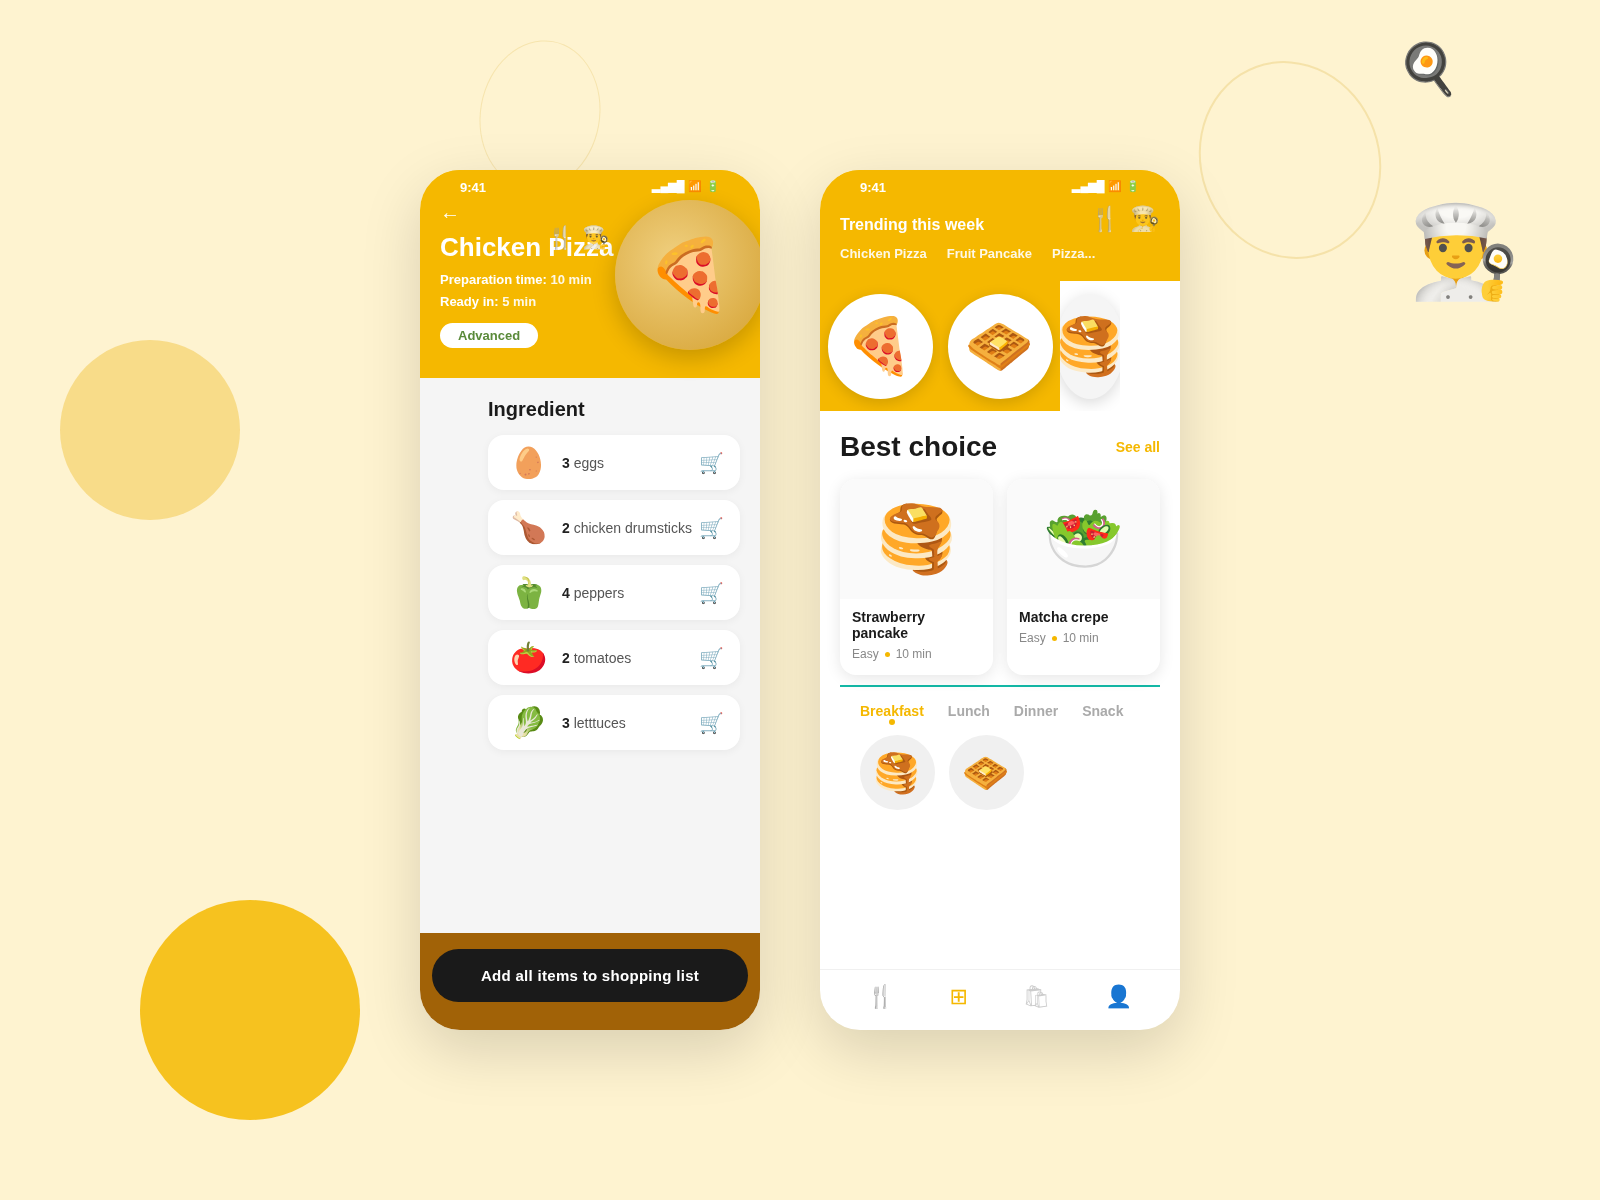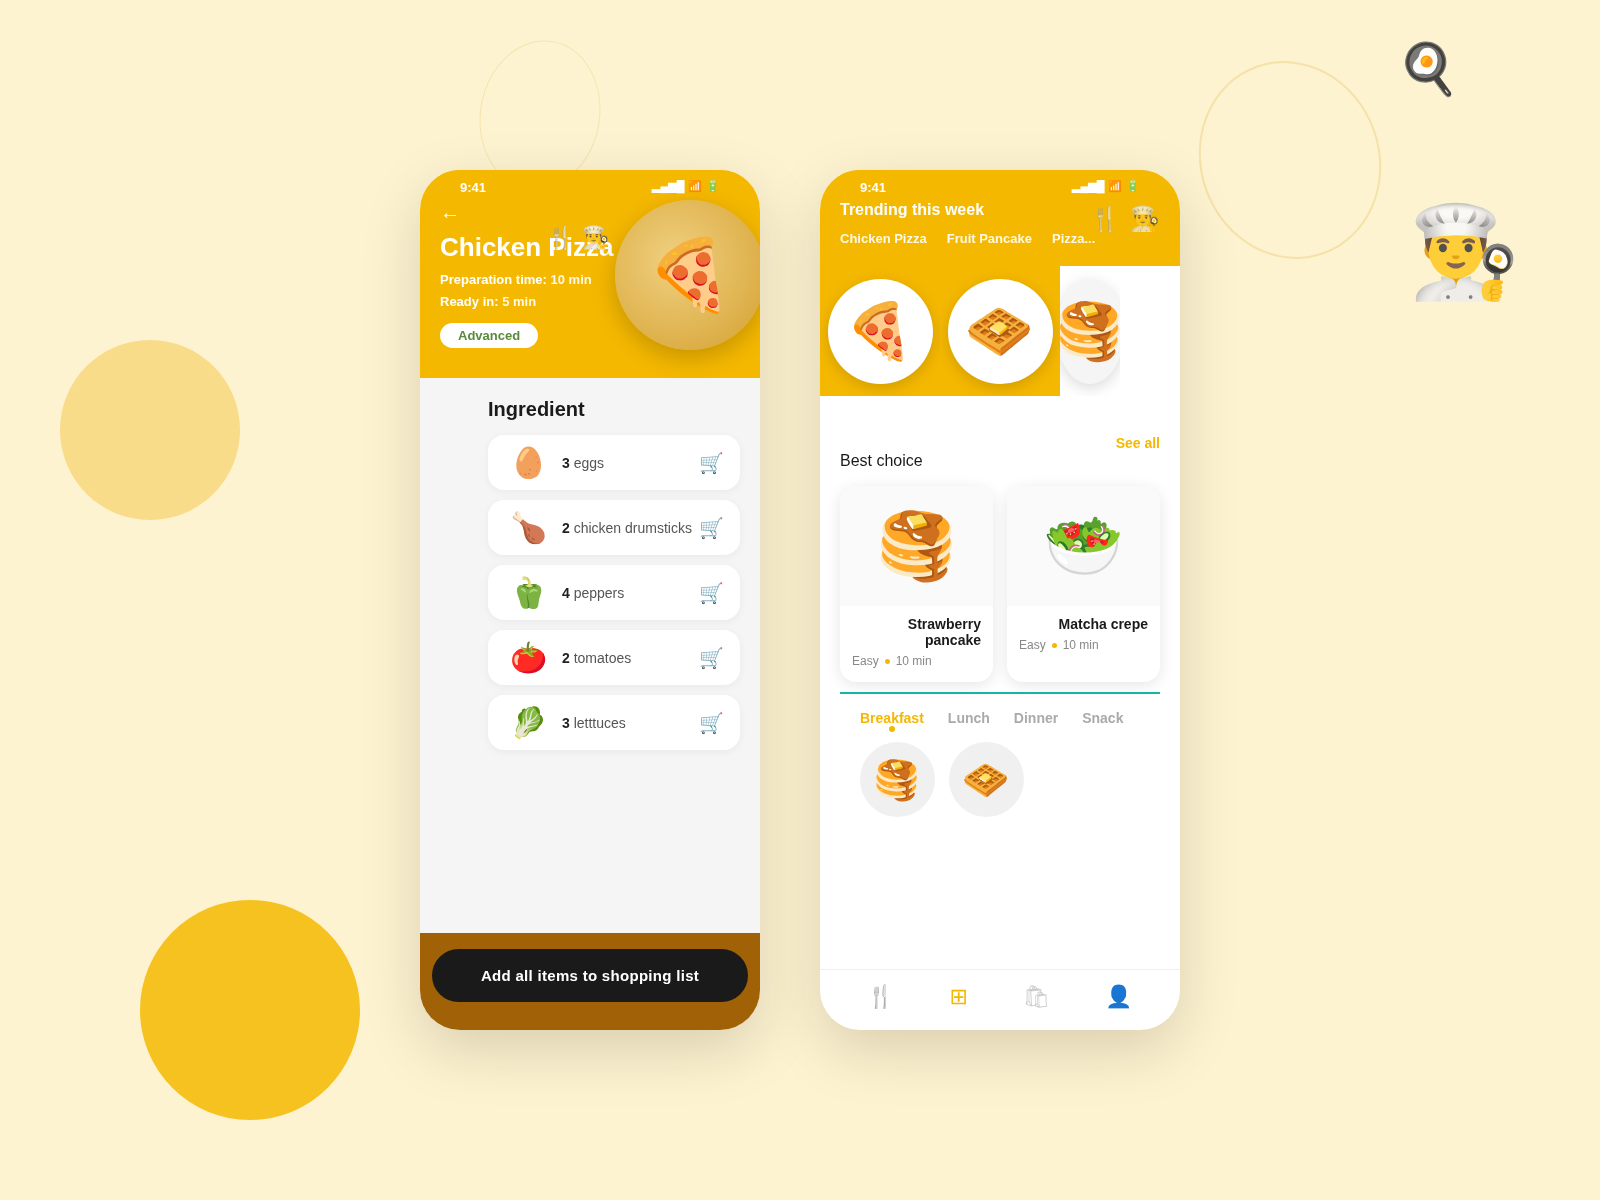--- a/index.html
+++ b/index.html
@@ -251,20 +251,21 @@
       font-size: 28px;
       font-weight: 800;
       color: #fff;
       margin-bottom: 4px;
     }
     .trending-label {
       font-size: 16px;
       font-weight: 700;
       color: #fff;
       margin-bottom: 12px;
+      margin-top: 15px;
     }
     .trending-tabs {
       display: flex;
       gap: 20px;
       overflow: hidden;
     }
     .trending-tab {
       font-size: 13px;
       font-weight: 700;
       color: rgba(255,255,255,0.9);
@@ -323,24 +324,23 @@
       flex: 1;
       overflow: hidden;
     }
     .best-choice-header {
       display: flex;
       justify-content: space-between;
       align-items: center;
       margin-bottom: 16px;
     }
     .best-choice-title {
-      font-size: 16px;
-      font-weight: 400;
+      font-size: 28px;
+      font-weight: 700;
       color: #1a1a1a;
-      margin-top: 36px;
     }
     .see-all {
       font-size: 14px;
       font-weight: 700;
       color: #f5b800;
       cursor: pointer;
     }
     .best-choice-cards {
       display: flex;
       gap: 14px;
@@ -363,21 +363,20 @@
       background: #fafafa;
     }
     .recipe-card-info {
       padding: 10px 12px 0;
     }
     .recipe-card-name {
       font-size: 14px;
       font-weight: 800;
       color: #1a1a1a;
       margin-bottom: 6px;
-      text-align: right;
     }
     .recipe-card-meta {
       display: flex;
       align-items: center;
       gap: 6px;
       font-size: 12px;
       color: #888;
     }
     .meta-dot {
       width: 5px;

